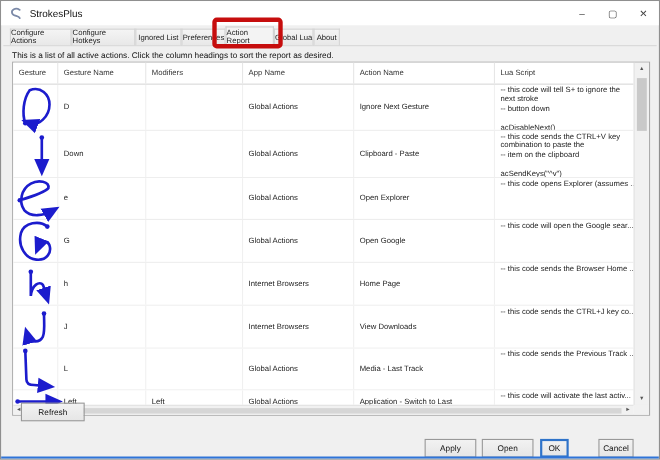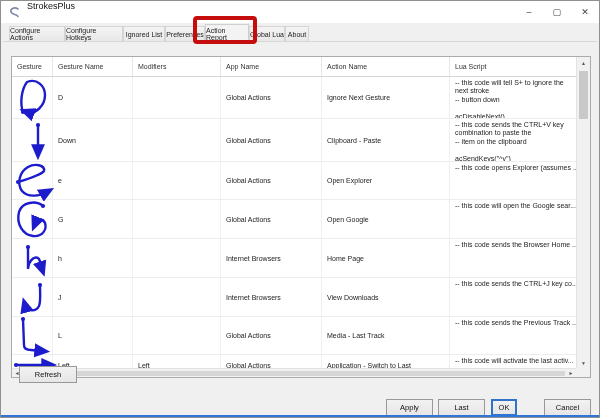--- a/index.html
+++ b/index.html
@@ -1,19 +1,19 @@
 <!DOCTYPE html>
 <html><head>
 <meta charset="utf-8">
 <style>
   html,body{margin:0;padding:0;background:#d8d8d8;font-family:"Liberation Sans",sans-serif;}
   .window{position:relative;width:600px;height:418px;background:#f0f0f0;border:1px solid #8f8f8f;
           box-sizing:border-box;overflow:hidden;}
   
-  .titlebar{position:absolute;left:0;top:0;right:0;height:22px;background:#ffffff;display:flex;}
+  .titlebar{position:absolute;left:0;top:0;right:0;height:22px;background:#ffffff;display:flex;align-items:center;}
   .titlebar .app-icon{margin:0 6px 0 7px;display:flex;align-items:center;}
   .title-text{font-size:9px;color:#111;}
   .win-controls{position:absolute;right:0;top:0;height:22px;display:flex;}
   .win-btn{width:28px;height:22px;display:flex;align-items:center;justify-content:center;
            font-size:9px;color:#444;cursor:default;}
   
   .tabbar{position:absolute;left:0;top:23px;right:0;height:19px;}
   .tabline{position:absolute;left:2px;right:2px;top:40px;height:0;border-top:1px solid #d7d7d7;}
   .tab{position:absolute;top:2px;height:15px;background:linear-gradient(#f4f4f4,#e8e8e8);
        border:1px solid #d4d4d4;border-bottom:none;box-sizing:border-box;
@@ -49,21 +49,21 @@
   .hthumb{flex:1;height:5px;background:#d6d6d6;margin:0 1px;}
   .corner{position:absolute;right:0;bottom:0;width:14px;height:9px;background:#f1f1f1;}
   
   .btn{position:absolute;height:17px;background:linear-gradient(#f2f2f2,#e6e6e6);
        border:1px solid #989898;box-sizing:border-box;font-size:7.5px;color:#111;
        display:flex;align-items:center;justify-content:center;cursor:default;}
   .btn.refresh{left:18px;top:365px;width:58px;}
   .btn.help{left:385px;top:398px;width:47px;}
   .btn.apply{left:437px;top:398px;width:47px;}
   .btn.ok{left:490px;top:398px;width:26px;border:2px solid #2f73c9;}
-  .btn.cancel{left:543px;top:398px;width:47px;}
+  .btn.cancel{left:543px;top:398px;width:32px;}
   .bottom-accent{position:absolute;left:0;right:0;bottom:0;height:2px;background:#2f74d8;}
 </style>
 </head>
 <body>
 
 <div class="window">
 
   <div class="titlebar">
     <span class="app-icon">
       <svg width="13" height="13" viewBox="0 0 13 13">
@@ -83,20 +83,21 @@
     <div class="red-box" style="border-color: rgb(198, 13, 13);"></div>
   <div class="tab" style="left: 8px; width: 56px;">Configure Actions</div>
       <div class="tab" style="left: 64px; width: 58px;">Configure Hotkeys</div>
       <div class="tab" style="left: 122px; width: 42px;">Ignored List</div>
       <div class="tab" style="left: 164px; width: 40px;">Preferences</div>
       <div class="tab active" style="left: 204px; width: 44px;">Action Report</div>
       <div class="tab" style="left: 248px; width: 36px;">Global Lua</div>
       <div class="tab" style="left: 284px; width: 24px;">About</div>
     </div>
 
+  <div class="desc">This is a list of all active actions.  Click the column headings to sort the report as desired.</div>
 
   <div class="report">
     <div class="thead" id="thead">
         <div class="hcell c0">Gesture</div>
         <div class="hcell c1">Gesture Name</div>
         <div class="hcell c2">Modifiers</div>
         <div class="hcell c3">App Name</div>
         <div class="hcell c4">Action Name</div>
         <div class="hcell c5">Lua Script</div>
       </div>
@@ -263,18 +264,18 @@
     <div class="hscroll">
       <div class="arr">◄</div>
       <div class="hthumb"></div>
       <div class="arr">►</div>
     </div>
     <div class="corner"></div>
   </div>
 
   <div class="btn refresh">Refresh</div>
   <div class="btn help">Apply</div>
-  <div class="btn apply">Last</div>
+  <div class="btn apply">Open</div>
   <div class="btn ok">OK</div>
   <div class="btn cancel">Cancel</div>
 
   <div class="bottom-accent"></div>
 </div>
 
 </body></html>

